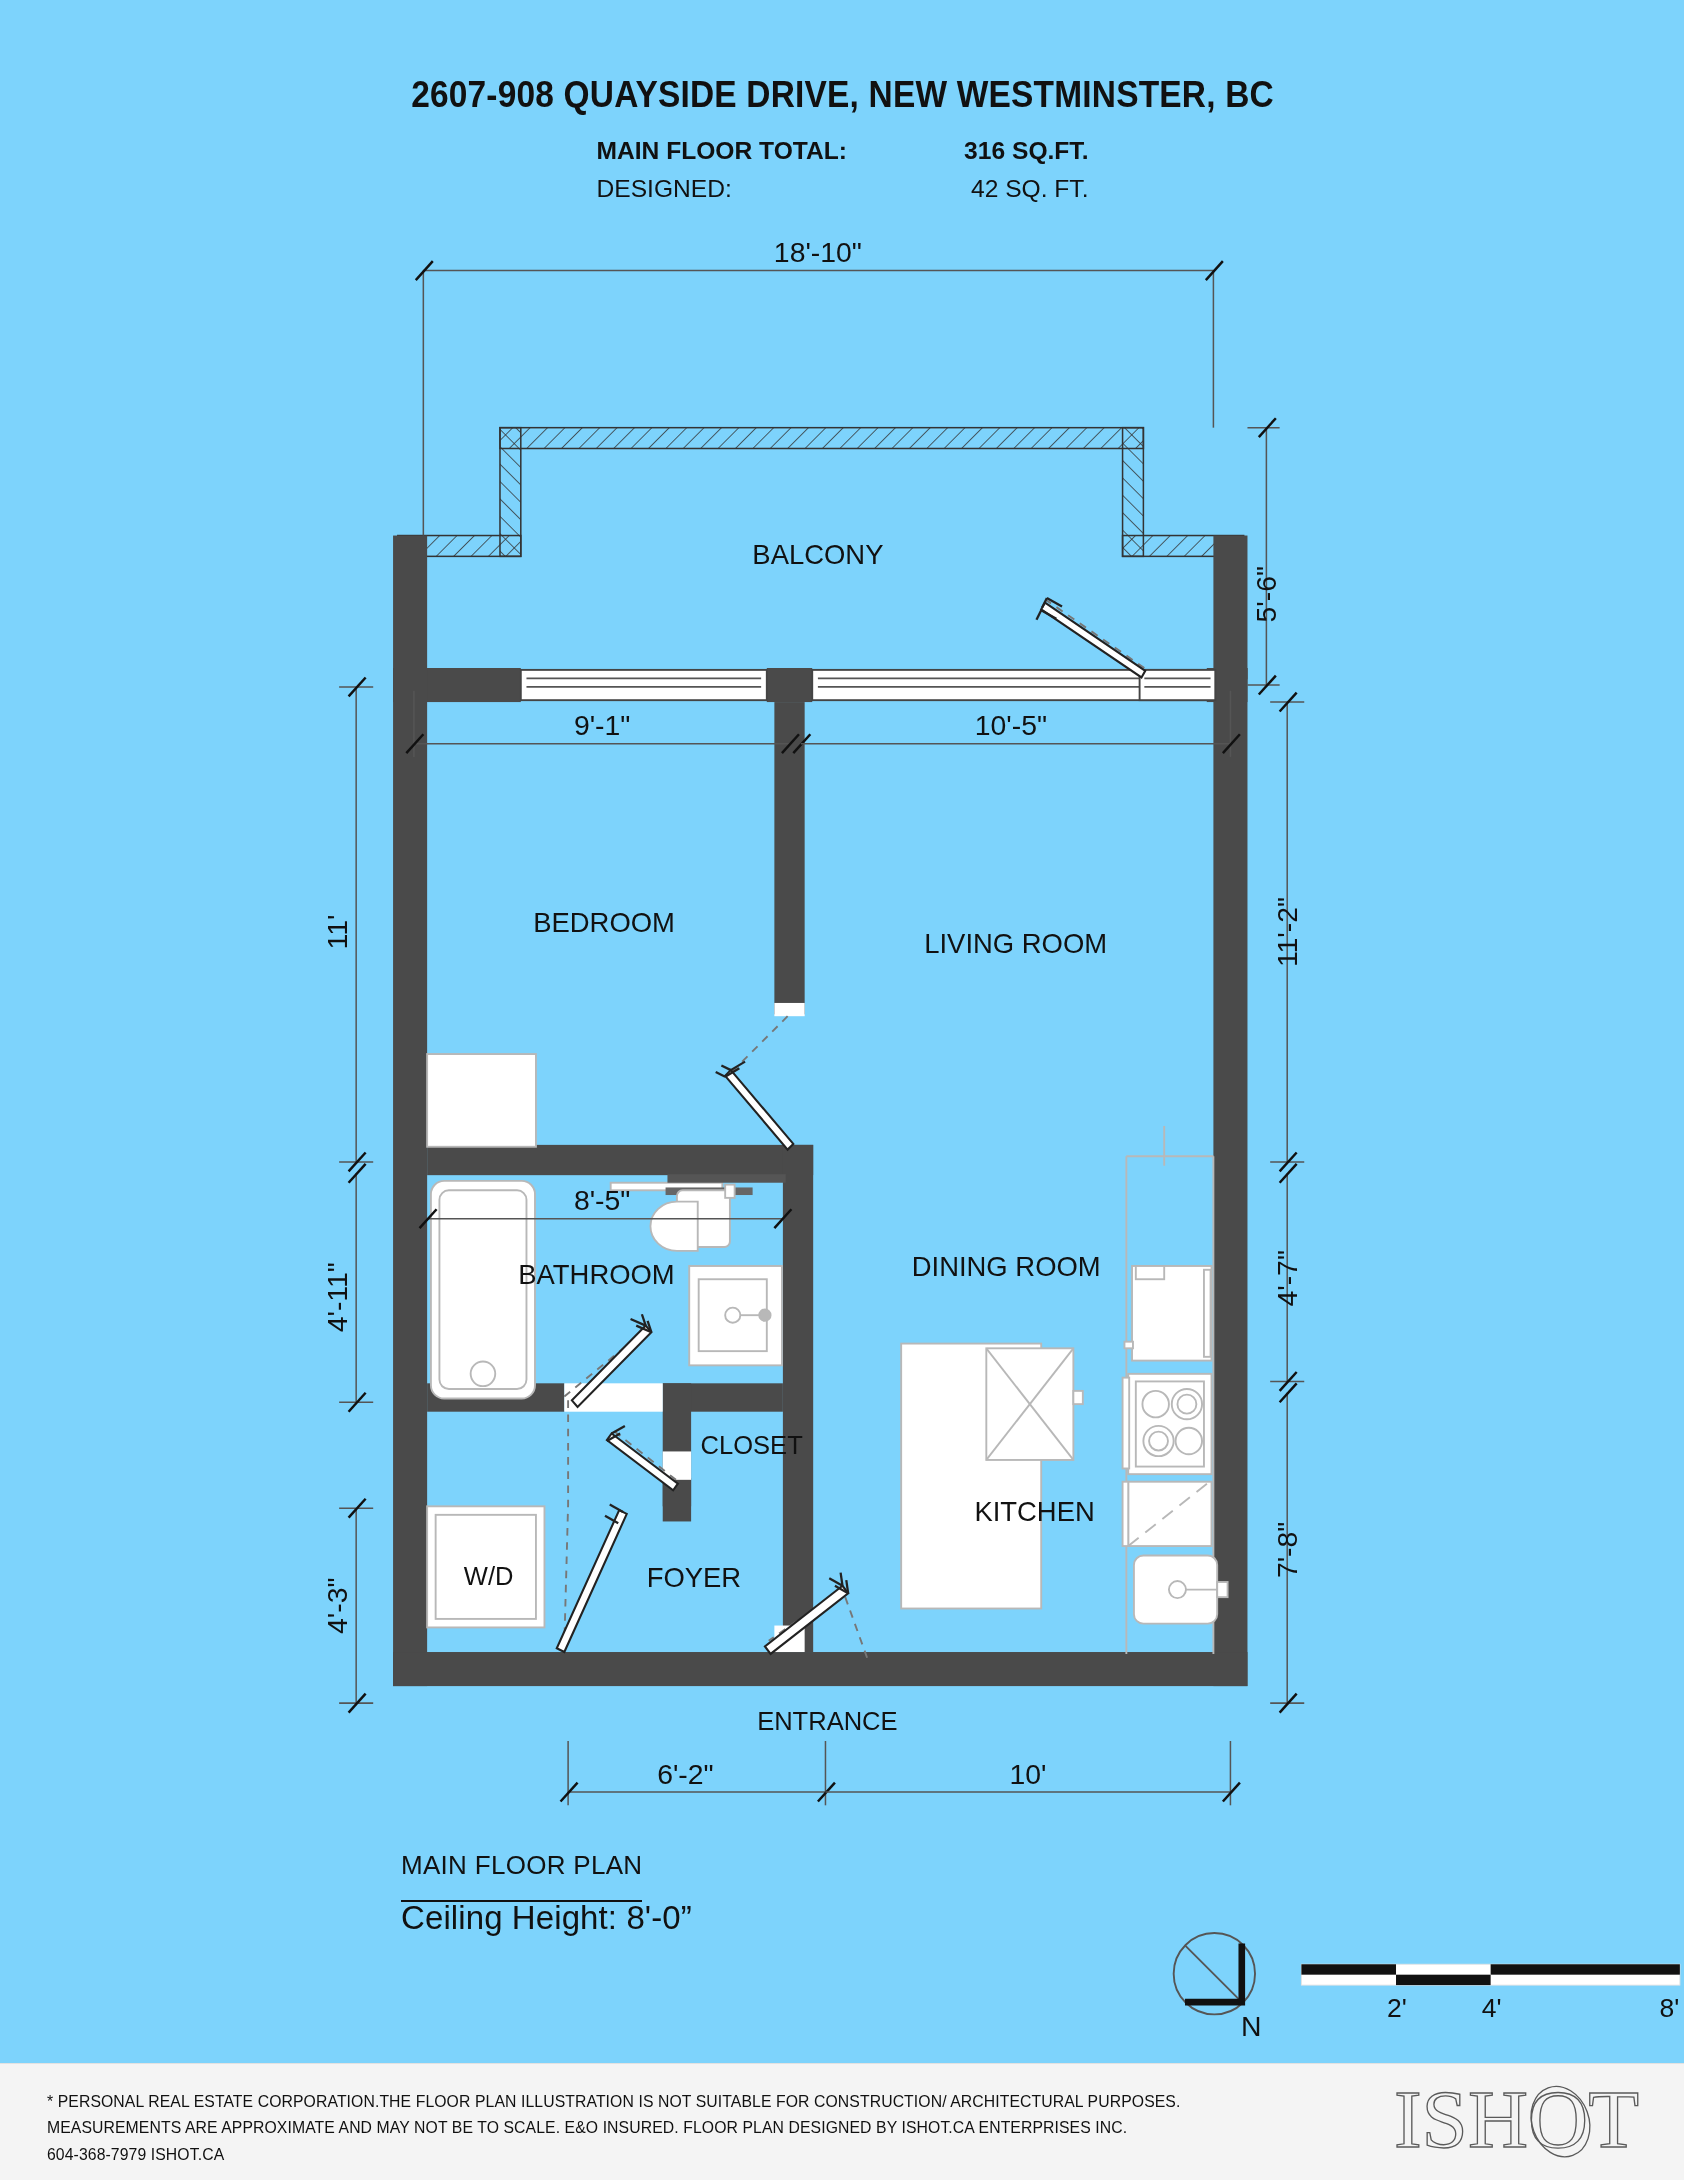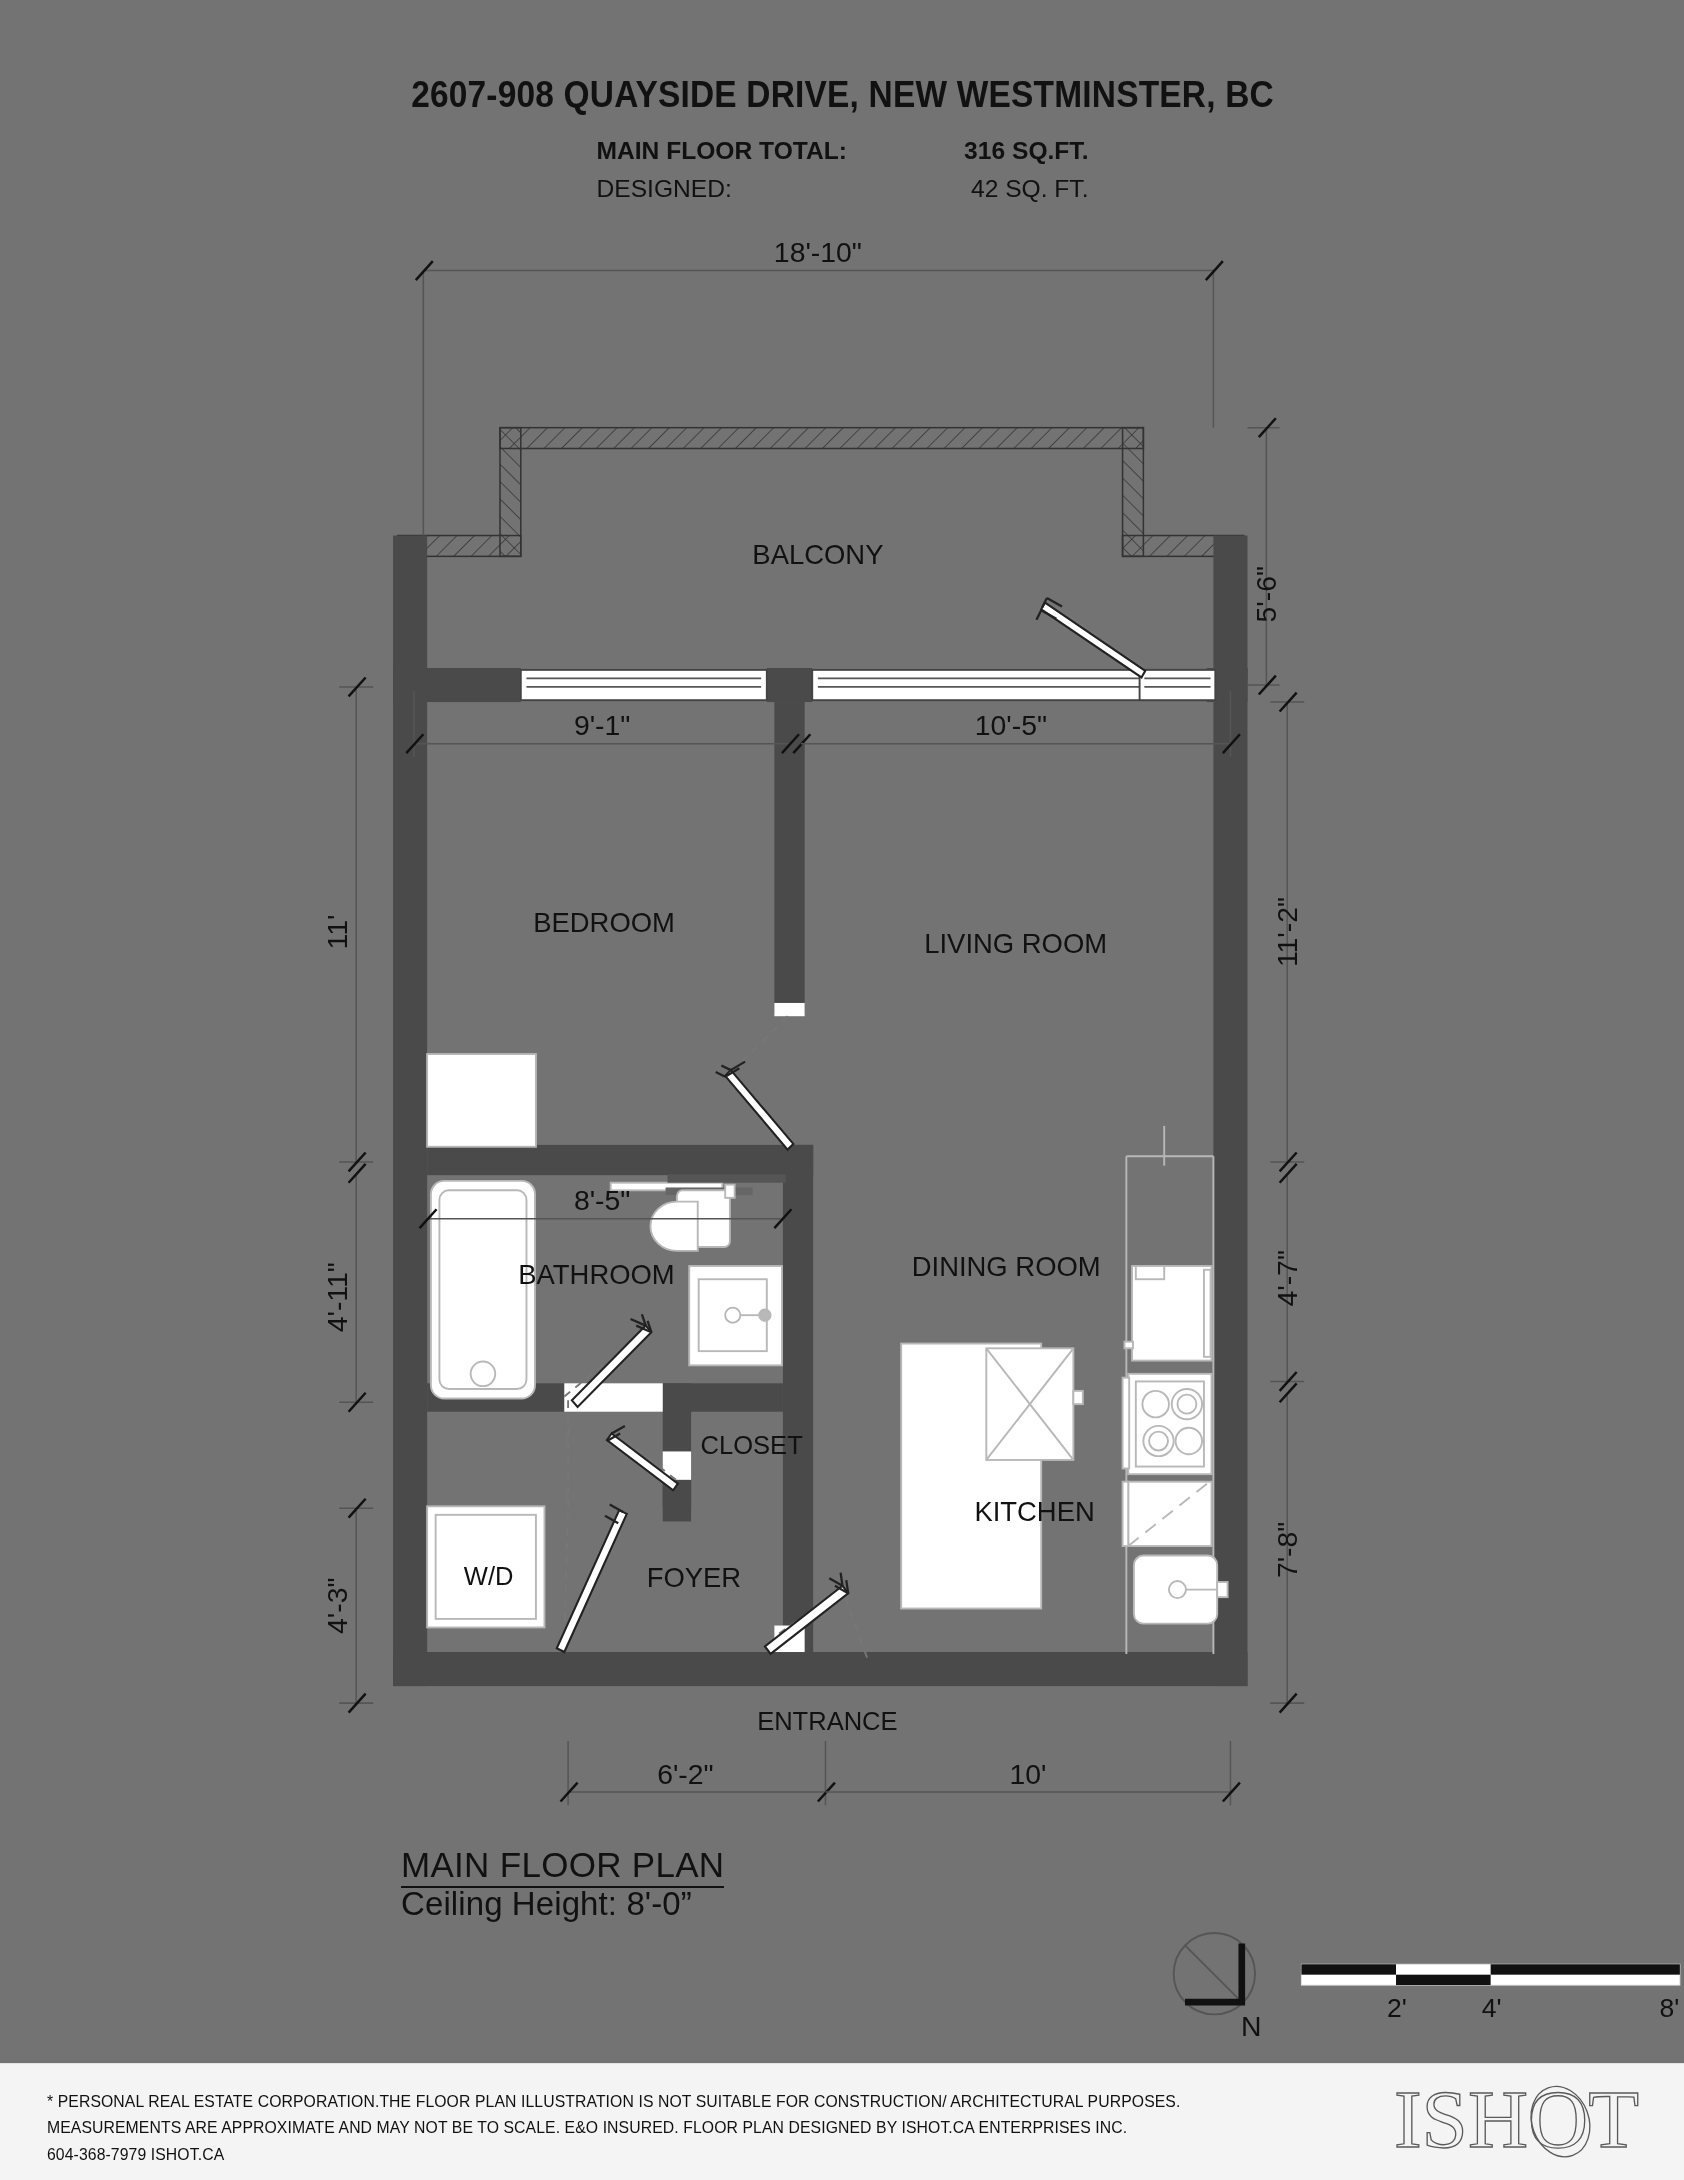--- a/index.html
+++ b/index.html
@@ -4,21 +4,21 @@
 <style>
   * { box-sizing: border-box; margin: 0; padding: 0; }
   html, body { background:#ffffff; }
   body {
     width: 1685px; height: 2180px;
     position: relative;
     font-family: "Liberation Sans", sans-serif;
     color: #111;
     overflow: hidden;
   }
-  .page { position:absolute; inset:0; background:#737373; }
+  .page { position:absolute; inset:0; background:#7dd3fc; }
 
   
   #title {
     position:absolute; left:0; right:0; top:74px;
     text-align:center;
     font-weight:700;
     font-size:36px;
     letter-spacing:0.2px;
     transform: scaleX(0.93);
     white-space:nowrap;
@@ -34,22 +34,22 @@
   .area-row .lbl { width:303px; text-align:left; }
   .area-row .val { width:189px; text-align:right; }
   .area-row.bold { font-weight:700; }
 
   
   #plan { position:absolute; left:0; top:0; width:1685px; height:2180px; }
 
   
   #caption { position:absolute; left:401px; top:1847px; }
   #caption .mfp {
-    font-size:35px; line-height:36px; letter-spacing:0.3px;
-    border-bottom:2.4px solid #111; display:inline-block; padding-bottom:3px;
+    font-size:26px; line-height:36px; letter-spacing:0.3px;
+    border-bottom:2.4px solid #111; display:inline-block; padding-bottom:17px;
   }
   #caption .ch { font-size:33px; line-height:32px; margin-top:0; letter-spacing:0.1px;}
 
   
   #footer {
     position:absolute; left:0; right:0; top:2063px; bottom:0;
     background:#f4f4f4;
     border-top:0.9px solid #e2e2e2;
     padding-left:24px;
   }

